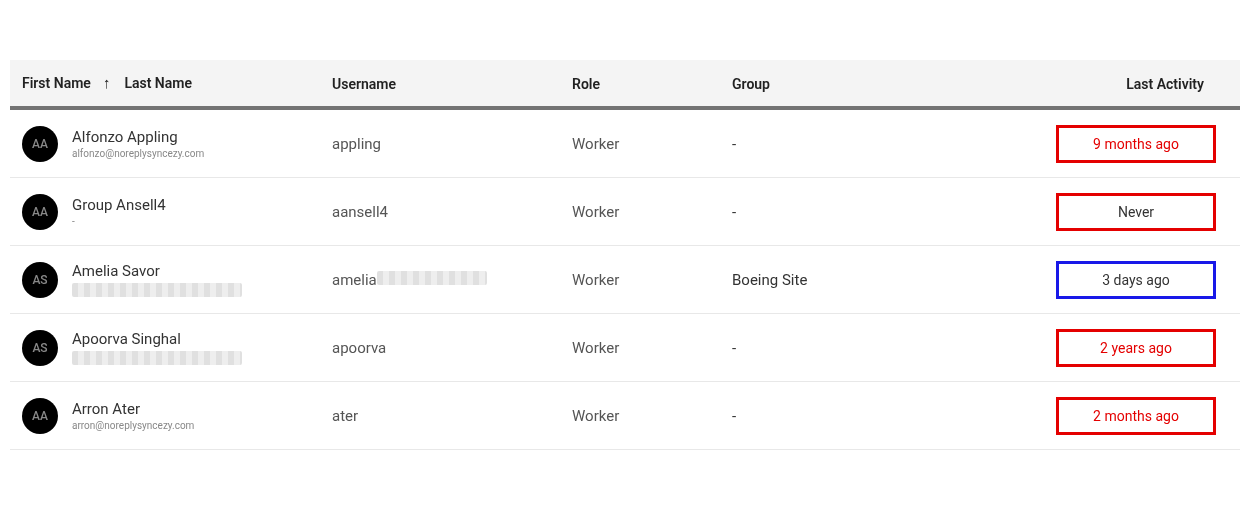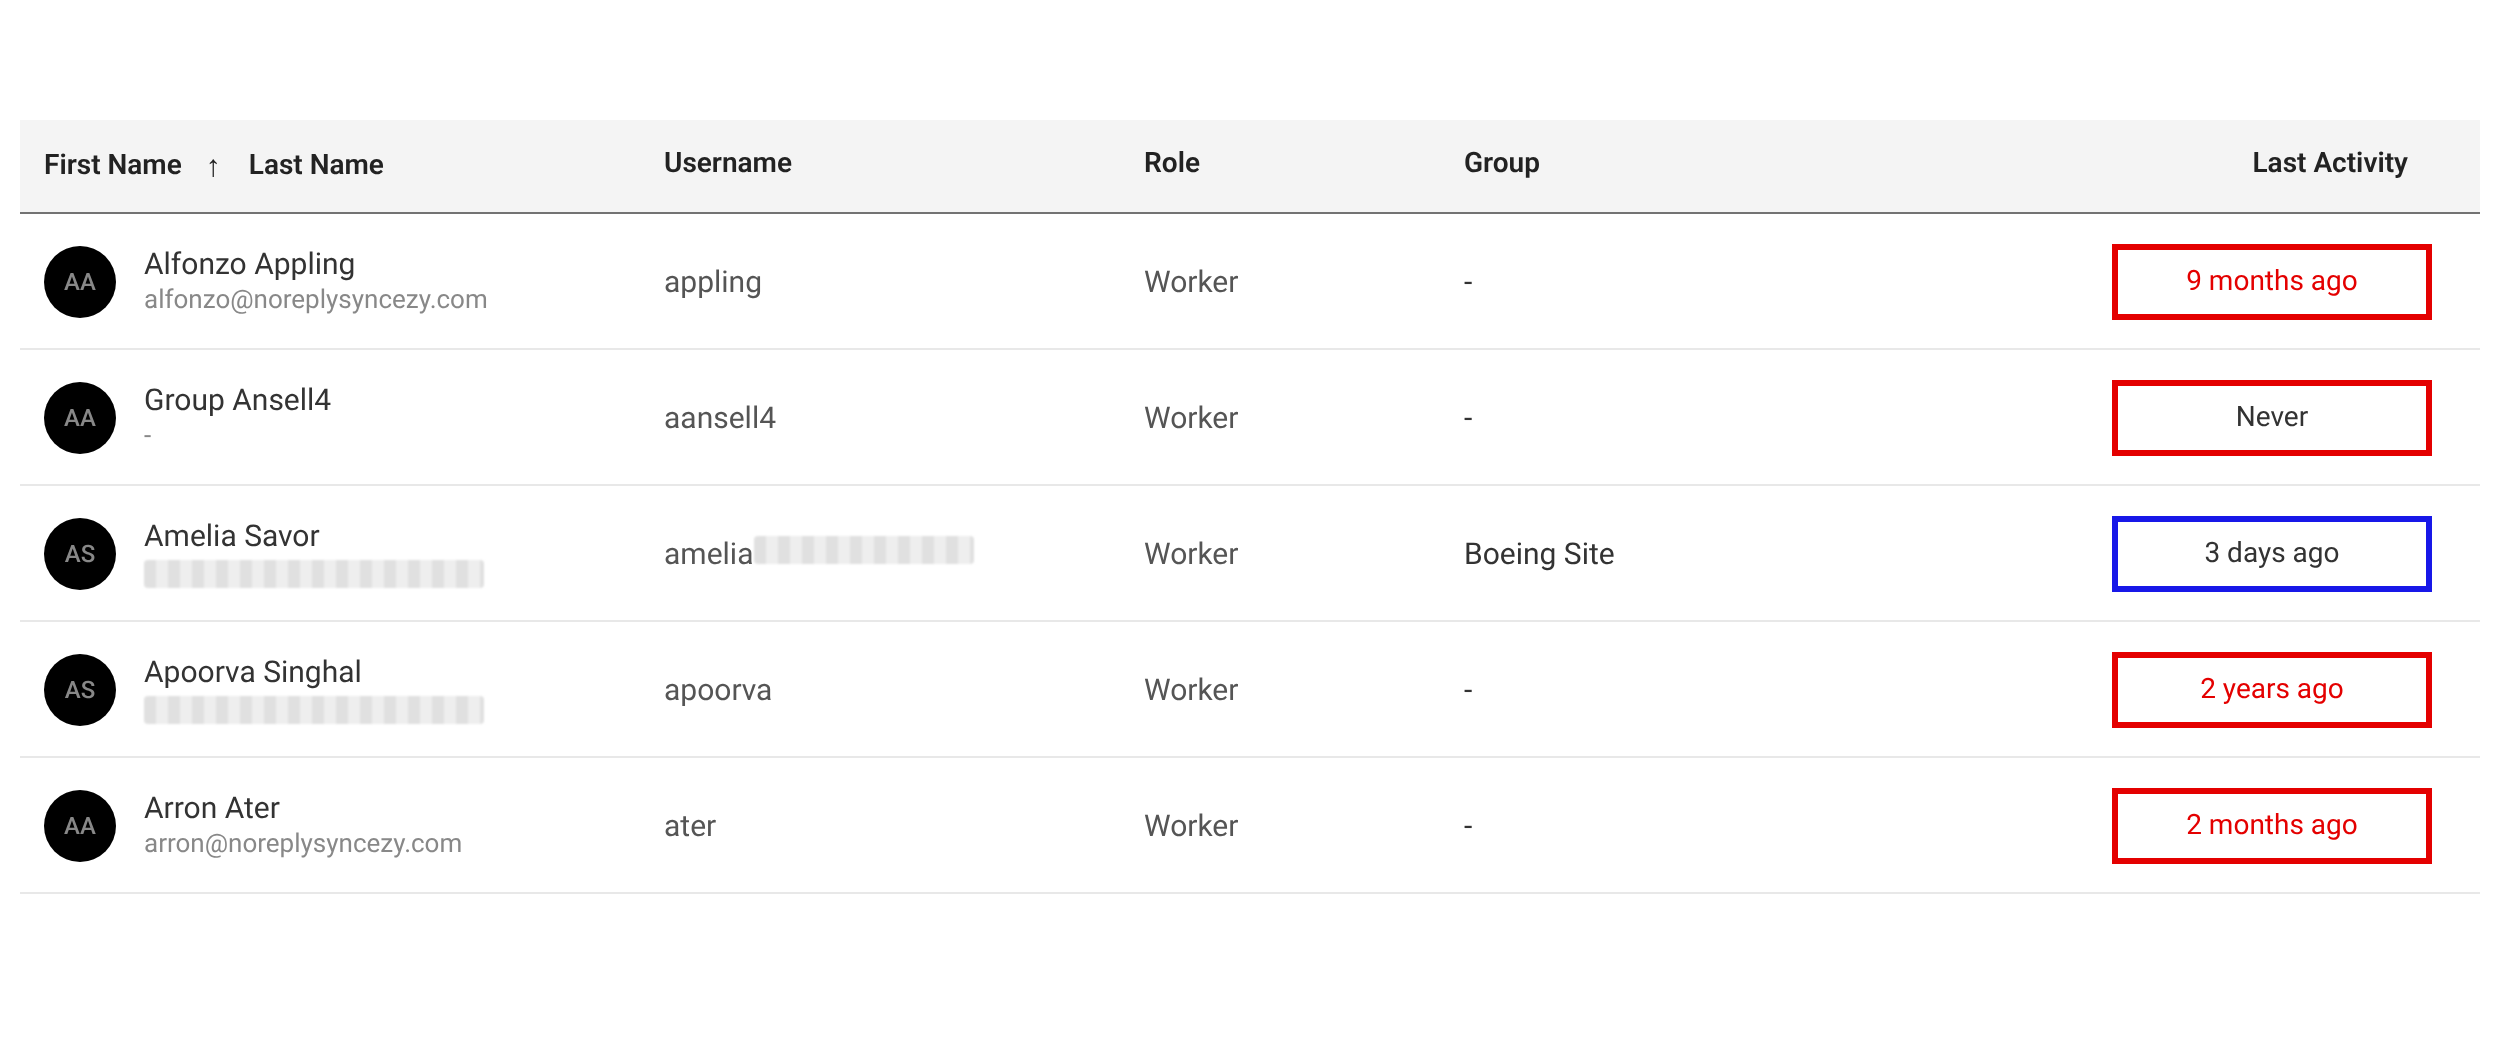--- a/index.html
+++ b/index.html
@@ -9,23 +9,23 @@
   color: #333;
   font-size: 14px;
   padding: 10px;
 }
 .table-wrapper {
   width: 1230px;
   margin: 50px auto 0 auto;
 }
 .header-row {
   display: flex;
-  align-items: flex-start;
+  align-items: flex-end;
   background: #f4f4f4;
-  border-bottom: 1px solid #737373;
+  border-bottom: 4px solid #737373;
   padding: 14px 12px;
   font-weight: 600;
   color: #222;
 }
 .col-name { width: 310px; display:flex; align-items:center; gap:8px;}
 .col-user { width: 240px; }
 .col-role { width: 160px; }
 .col-group { width: 290px; }
 .col-activity { width: 200px; text-align: right; padding-right:18px;}
 .header-row .col-activity { text-align:right; }
@@ -49,21 +49,21 @@
   color: #888;
   display:flex; align-items:center; justify-content:center;
   font-size: 12px;
   font-weight: 500;
   margin-right: 14px;
   flex-shrink: 0;
 }
 .name-block { display:flex; align-items:center; width:310px;}
 .name-text { display:flex; flex-direction:column; }
 .full-name { color: #333; font-size: 15px; }
-.email { color: #888; font-size: 13px; margin-top:2px;}
+.email { color: #888; font-size: 10px; margin-top:2px;}
 .username, .role, .group { color: #555; font-size: 15px; }
 .group { color:#333; }
 .activity-cell {
   width: 200px;
   display:flex;
   justify-content:flex-end;
   padding-right:6px;
 }
 .activity-box {
   border: 3px solid transparent;

